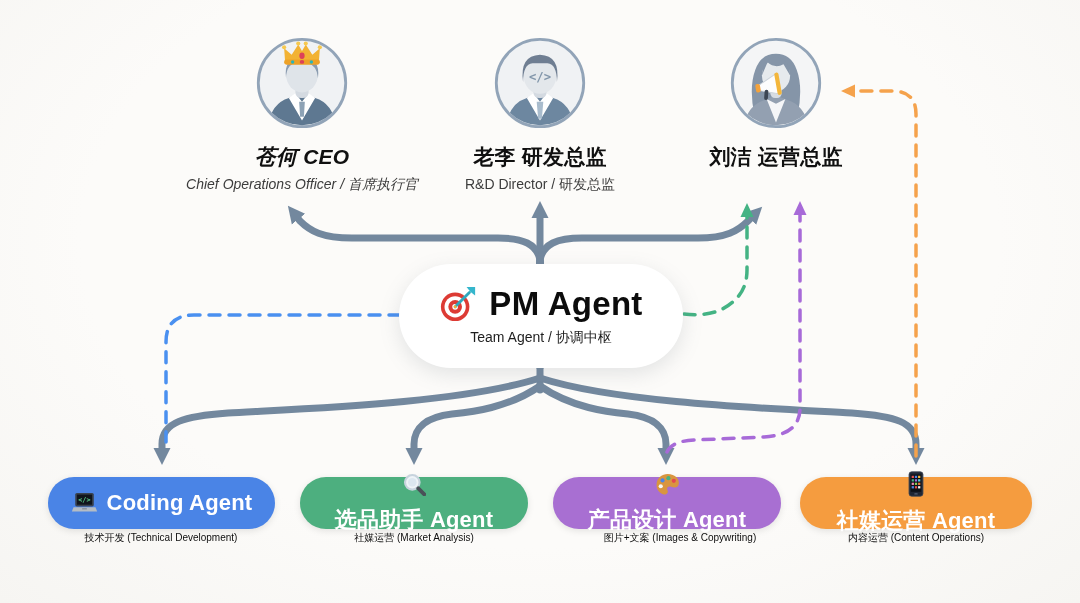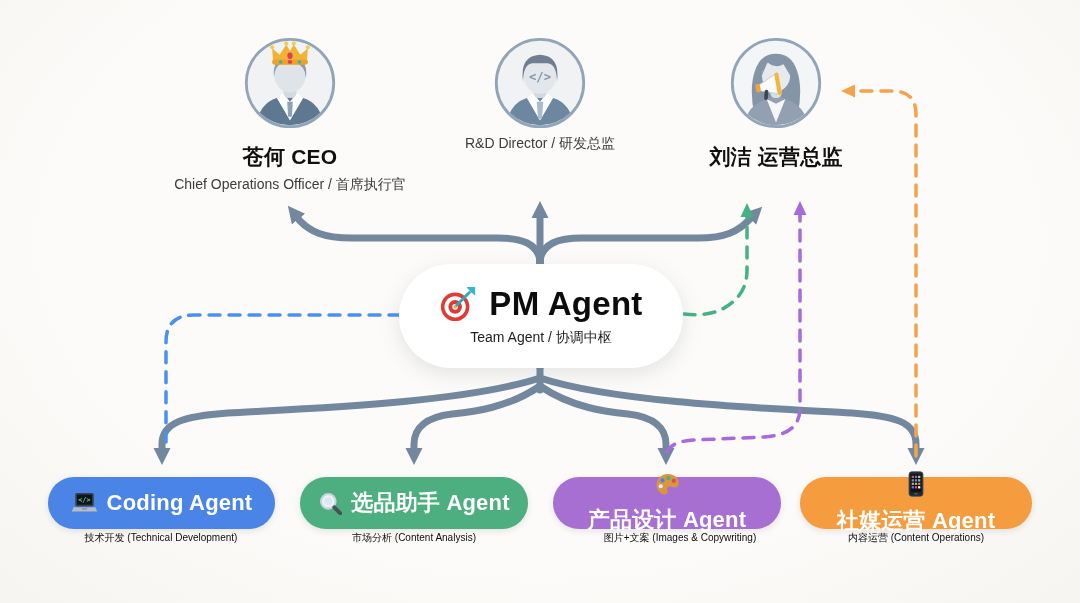--- a/index.html
+++ b/index.html
@@ -31,21 +31,21 @@
   .hub-title{font-size:33px;font-weight:800;color:#0c0c0c;letter-spacing:.3px;}
   .hub-sub{margin-top:6px;font-size:14px;color:#1e1e1e;}
 
   
   .agent-pill{
     height:52px;border-radius:26px;display:flex;align-items:center;justify-content:center;gap:9px;
     color:#fff;font-size:22px;font-weight:700;box-shadow:0 2px 7px rgba(0,0,0,.10);
     letter-spacing:.2px;
   }
   .pill-blue{background:#4a84e6;}
-  .pill-green{background:#4daf7f;}
+  .pill-green{background:#4daf7f;flex-direction:column;}
   .pill-purple{background:#a86fd2;}
   .pill-orange{background:#f59c3f;}
   .agent-caption{
     position:absolute;top:531px;transform:translateX(-50%);
     font-size:10px;color:#0d0d0d;white-space:nowrap;z-index:2;
   }
   .aicon{display:flex;align-items:center;}
 </style>
 </head>
 <body>
@@ -84,21 +84,21 @@
     </g>
 
     <g fill="none" stroke-linecap="round" stroke-linejoin="round" stroke-width="3.5" stroke-dasharray="11 9">
       <path d="M400,315 H194 Q166,315 166,342 V442" stroke="#4a90f0"></path>
       <path d="M684,314 C712,317 726,309 736,299 Q747,288 747,270 V214" stroke="#44b384" marker-end="url(#m-green)"></path>
       <path d="M667,452 Q672,441 694,440 L764,437 Q800,435 800,408 V212" stroke="#a76ad8" marker-end="url(#m-purple)"></path>
       <path d="M916,456 V114 Q916,91 892,91 H852" stroke="#f5a24c" marker-end="url(#m-orange)"></path>
     </g>
   </svg>
 
-  <div class="node person" style="left:130px;top:36px;">
+  <div class="node person" style="left:142px;top:36px;font-style:italic;">
     <div class="avatar">
       <svg viewBox="0 0 100 100" width="94" height="94">
         <defs>
             <clipPath id="clipA">
               <circle cx="50" cy="50" r="45"></circle>
             </clipPath>
           </defs>
         <circle cx="50" cy="50" r="46.5" fill="#f0f2f4" stroke="#92a4b8" stroke-width="3"></circle>
         <g clip-path="url(#clipA)">
           <path d="M13,100 Q16,72 36,66 L50,60 L64,66 Q84,72 87,100 Z" fill="#5e7891"></path>
@@ -139,20 +139,21 @@
           <path d="M13,100 Q16,72 36,66 L50,60 L64,66 Q84,72 87,100 Z" fill="#6d87a0"></path>
           <path d="M36,66 L50,90 L64,66 L57,61 L50,70 L43,61 Z" fill="#ffffff"></path>
           <path d="M46.5,70 L53.5,70 L52,88 L48,88 Z" fill="#a9bccd"></path>
           <rect x="43" y="50" width="14" height="16" rx="6" fill="#d4dae1"></rect>
           <ellipse cx="50" cy="42" rx="17.5" ry="19.5" fill="#e3e7eb"></ellipse>
           <path d="M32,49 Q28,21 50,20 Q72,21 68,49 Q68,30 58,29 L42,29 Q32,30 32,49 Z" fill="#6f7e92"></path>
           <text x="50" y="48" font-size="13" font-weight="bold" fill="#8296aa" text-anchor="middle" font-family="'DejaVu Sans Mono', monospace">&lt;/&gt;</text>
         </g>
       </svg>
     </div>
+    <div class="person-name">老李 研发总监</div>
     <div class="person-sub">R&amp;D Director / 研发总监</div>
   </div>
 
   <div class="node person" style="left:616px;top:36px;">
     <div class="avatar">
       <svg viewBox="0 0 100 100" width="94" height="94">
         <defs>
             <clipPath id="clipC">
               <circle cx="50" cy="50" r="45"></circle>
             </clipPath>
@@ -212,21 +213,21 @@
   <div class="node agent-pill pill-green" style="left:300px;top:477px;width:228px;">
     <span class="aicon">
       <svg viewBox="0 0 28 28" width="24" height="24">
         <circle cx="12" cy="12" r="8.5" fill="#eef3f7" stroke="#c7d3dd" stroke-width="2.5"></circle>
         <circle cx="12" cy="12" r="5" fill="#dce7f0"></circle>
         <line x1="19" y1="19" x2="26" y2="26" stroke="#4a5058" stroke-width="4.5" stroke-linecap="round"></line>
       </svg>
     </span>
     <span>选品助手 Agent</span>
   </div>
-  <div class="agent-caption" style="left:414px;">市场分析 (Content Analysis)</div>
+  <div class="agent-caption" style="left:414px;">社媒运营 (Market Analysis)</div>
 
   <div class="node agent-pill pill-purple" style="left:553px;top:477px;width:228px;flex-direction:column;">
     <span class="aicon">
       <svg viewBox="0 0 30 26" width="27" height="24">
         <path d="M15,2 C24,2 28.5,8 27.5,13 C26.5,18 22,17 19,16 C16,15 13.5,17 15,20 C16.5,23.5 13,25.5 10,24.5 C5,22.5 2,18 3,12 C4,6 9,2 15,2 Z" fill="#d9953f"></path>
         <circle cx="9.5" cy="9" r="2.3" fill="#4a86e8"></circle>
         <circle cx="16" cy="6.5" r="2.3" fill="#44b384"></circle>
         <circle cx="22" cy="9.5" r="2.3" fill="#e4484f"></circle>
         <circle cx="7.5" cy="15.5" r="2.3" fill="#f6f7f8"></circle>
       </svg>

